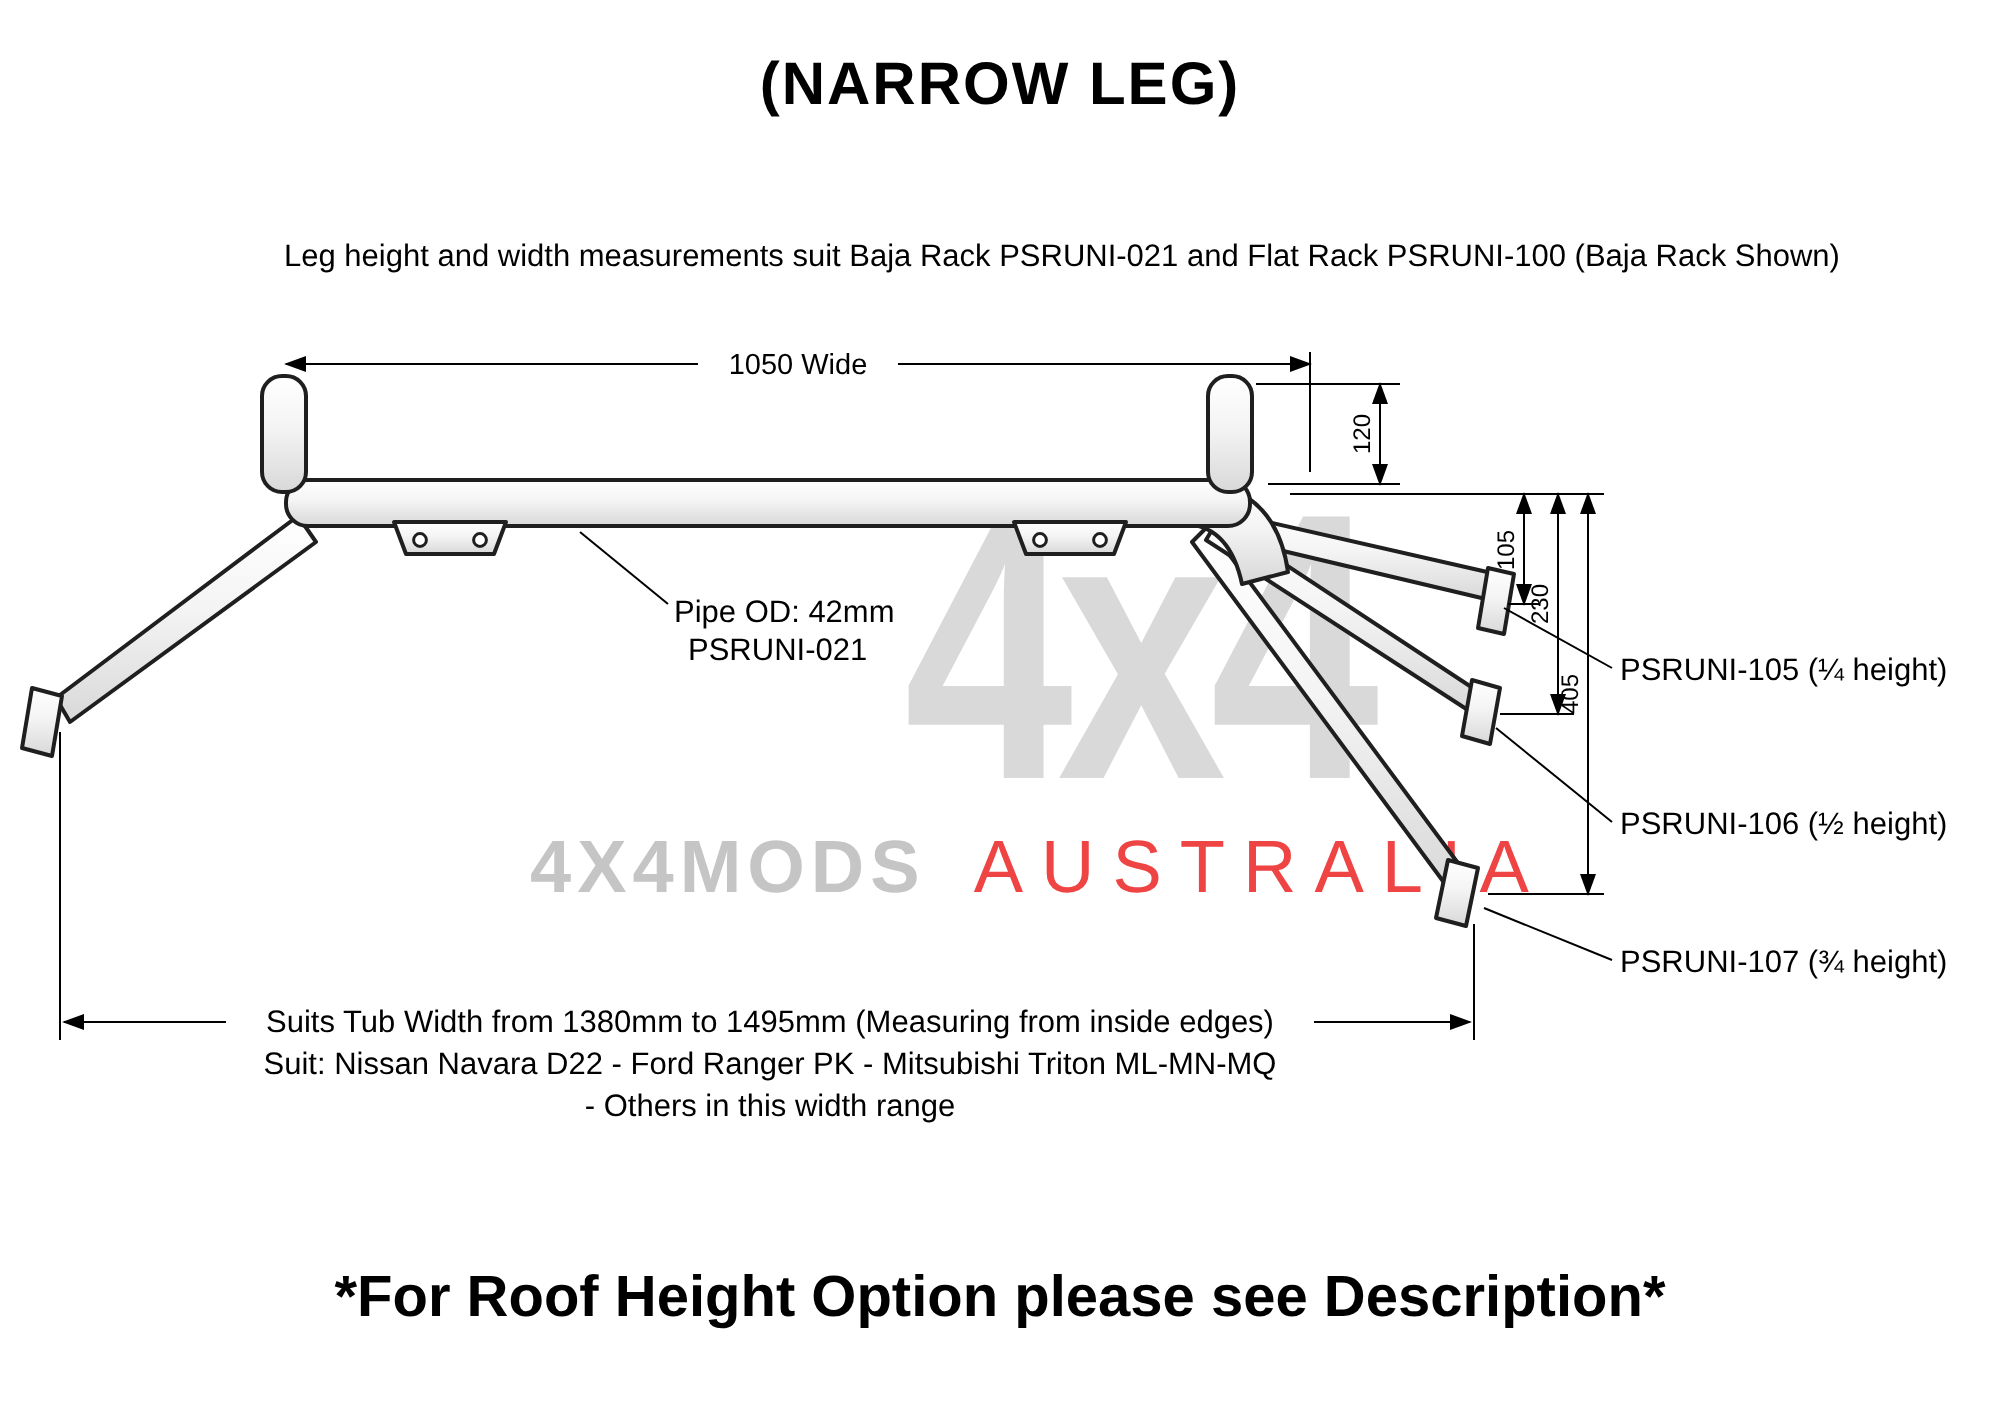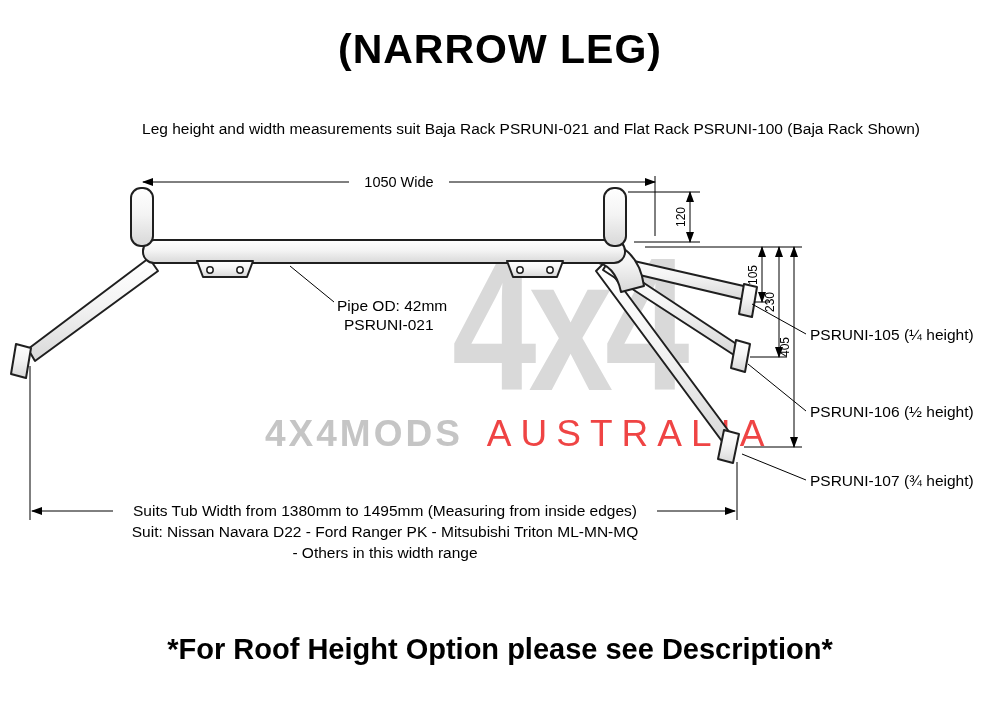--- a/index.html
+++ b/index.html
@@ -2,21 +2,21 @@
 <html><head>
 <meta charset="utf-8">
 <style>
   html,body { margin:0; padding:0; background:#ffffff; }
   .page {
     position:relative; width:1000px; height:707px; background:#ffffff;
     overflow:hidden; font-family:"Liberation Sans", sans-serif; color:#000;
   }
   .title {
     position:absolute; top:26px; left:0; width:100%; text-align:center;
-    font-size:41px; font-weight:bold; letter-spacing:1px; z-index:3;
+    font-size:30px; font-weight:bold; letter-spacing:1px; z-index:3;
   }
   .subtitle {
     position:absolute; top:120px; left:0; width:100%; text-align:center;
     font-size:15.5px; z-index:3;padding-left:31px;
   }
   .footer-note {
     position:absolute; top:633px; left:0; width:100%; text-align:center;
     font-size:29px; font-weight:bold; z-index:3;
   }
   .wm-logo {

